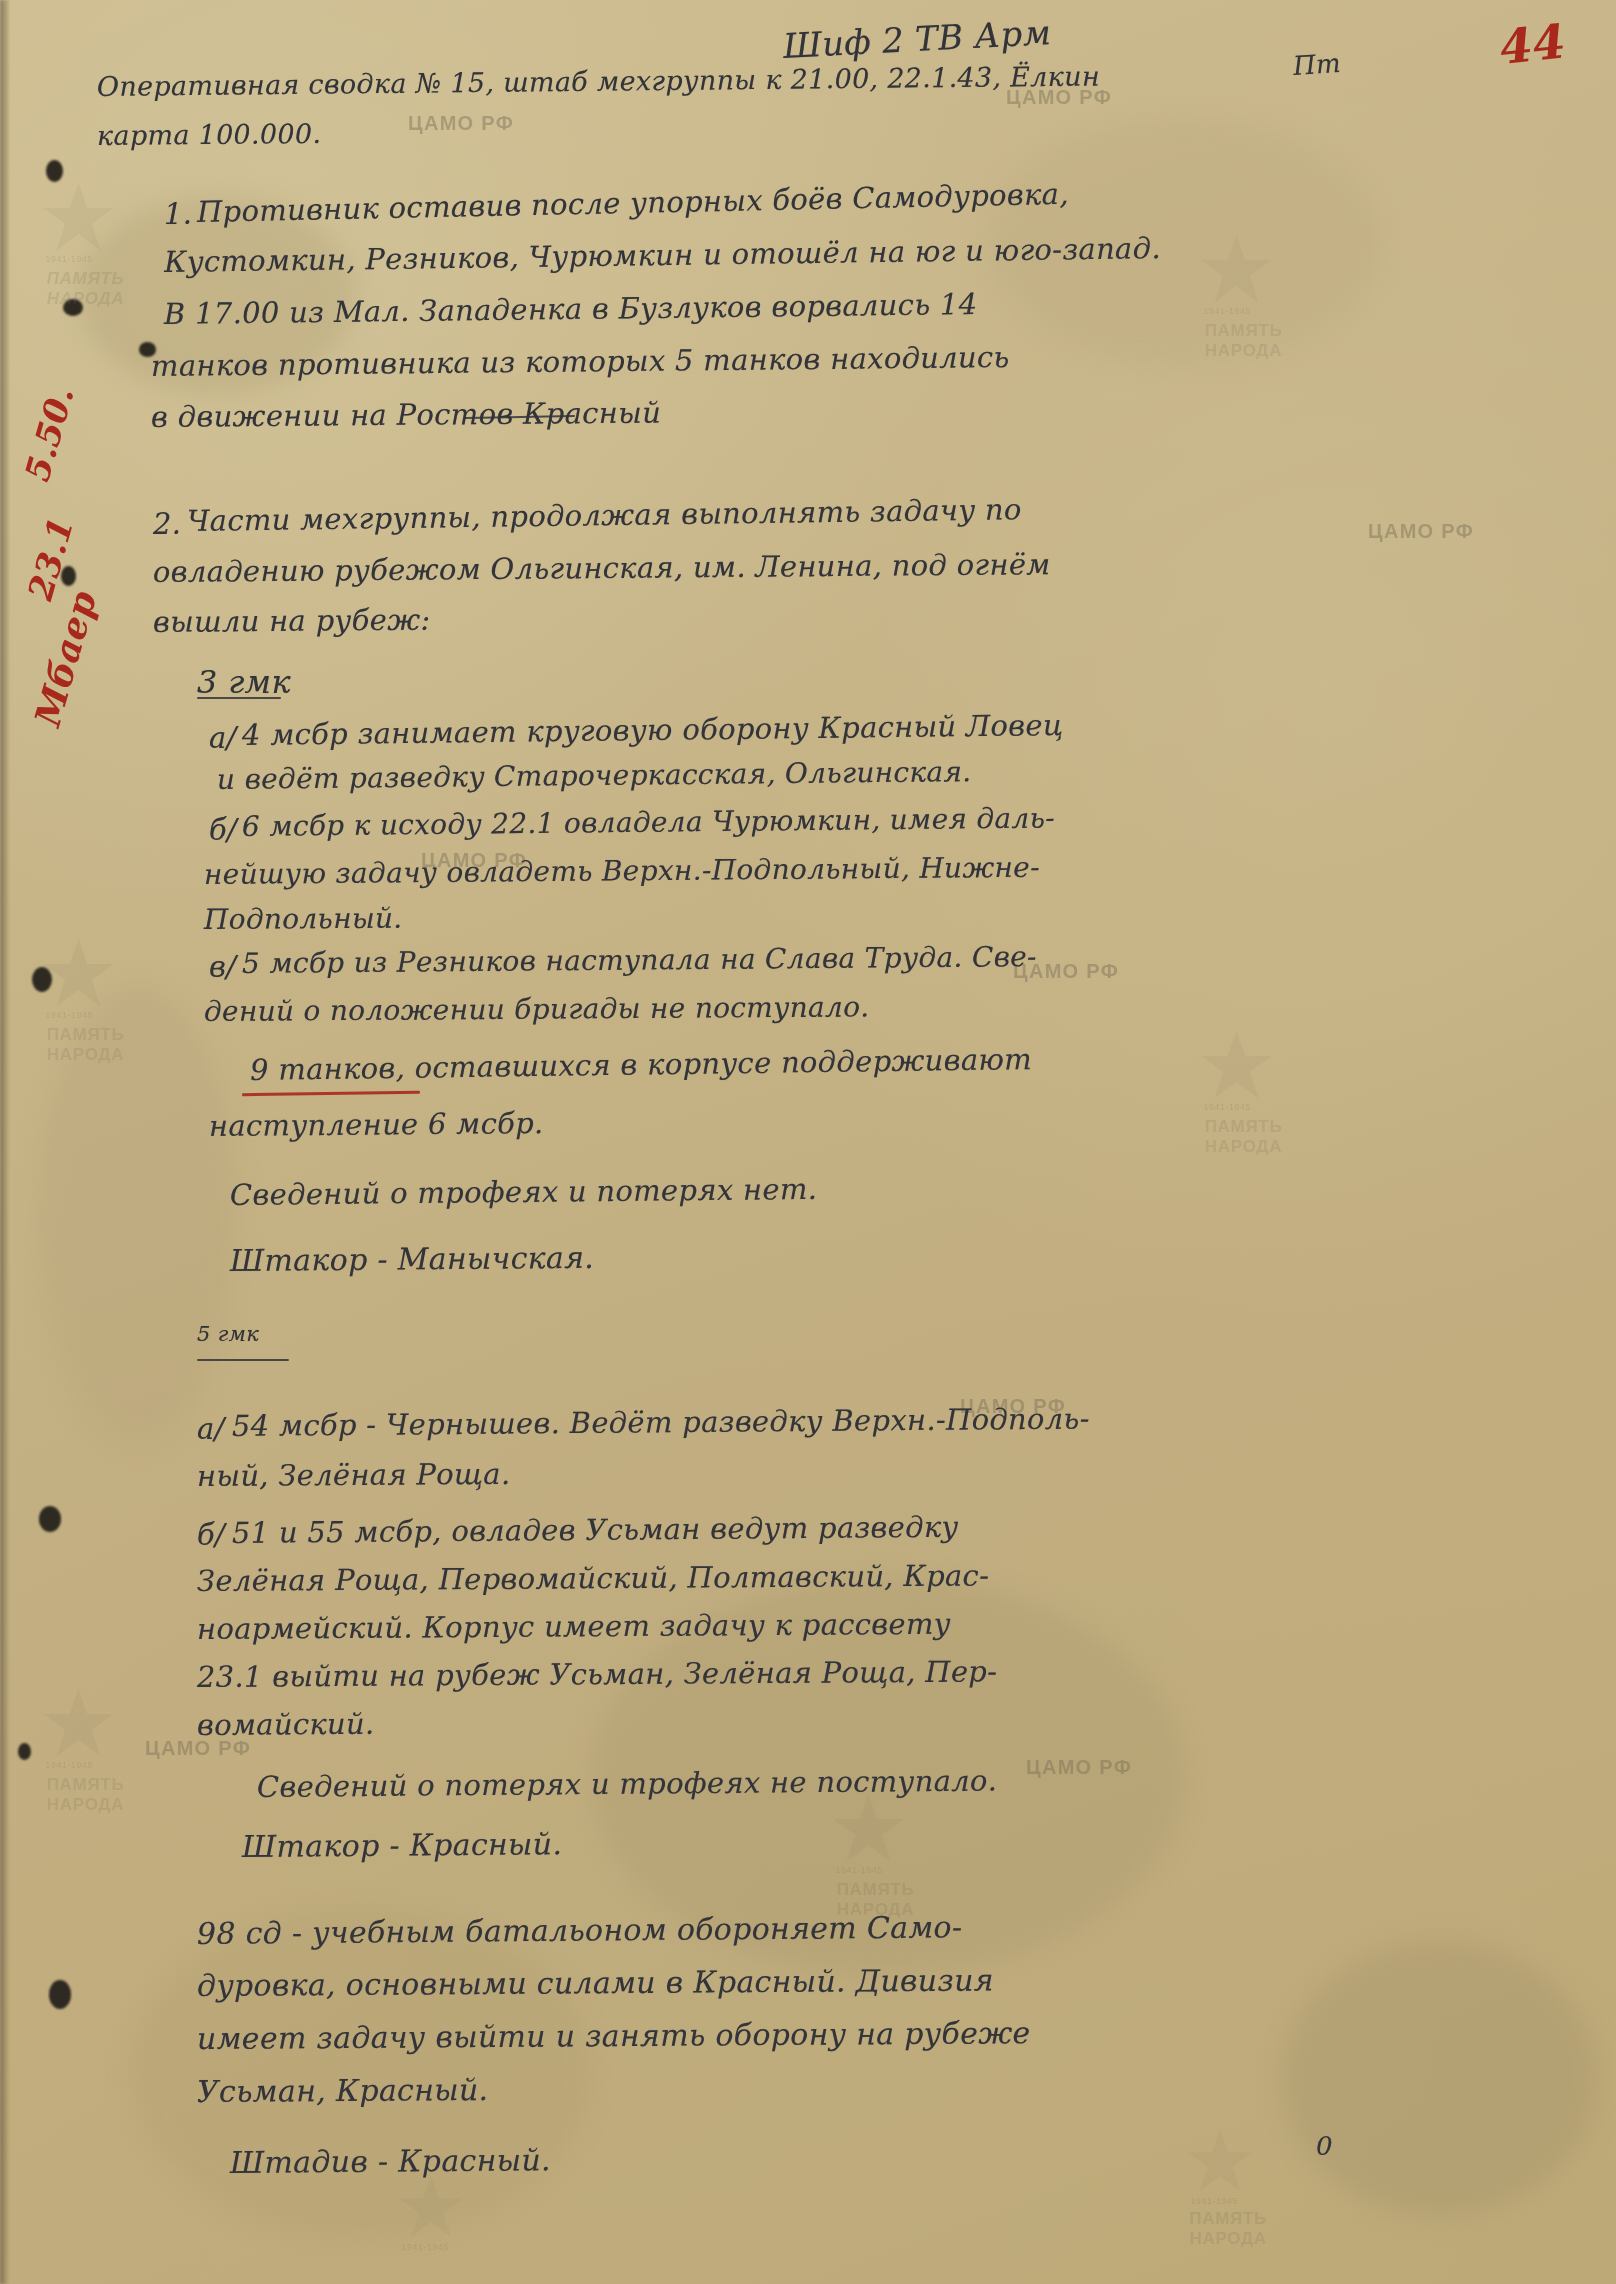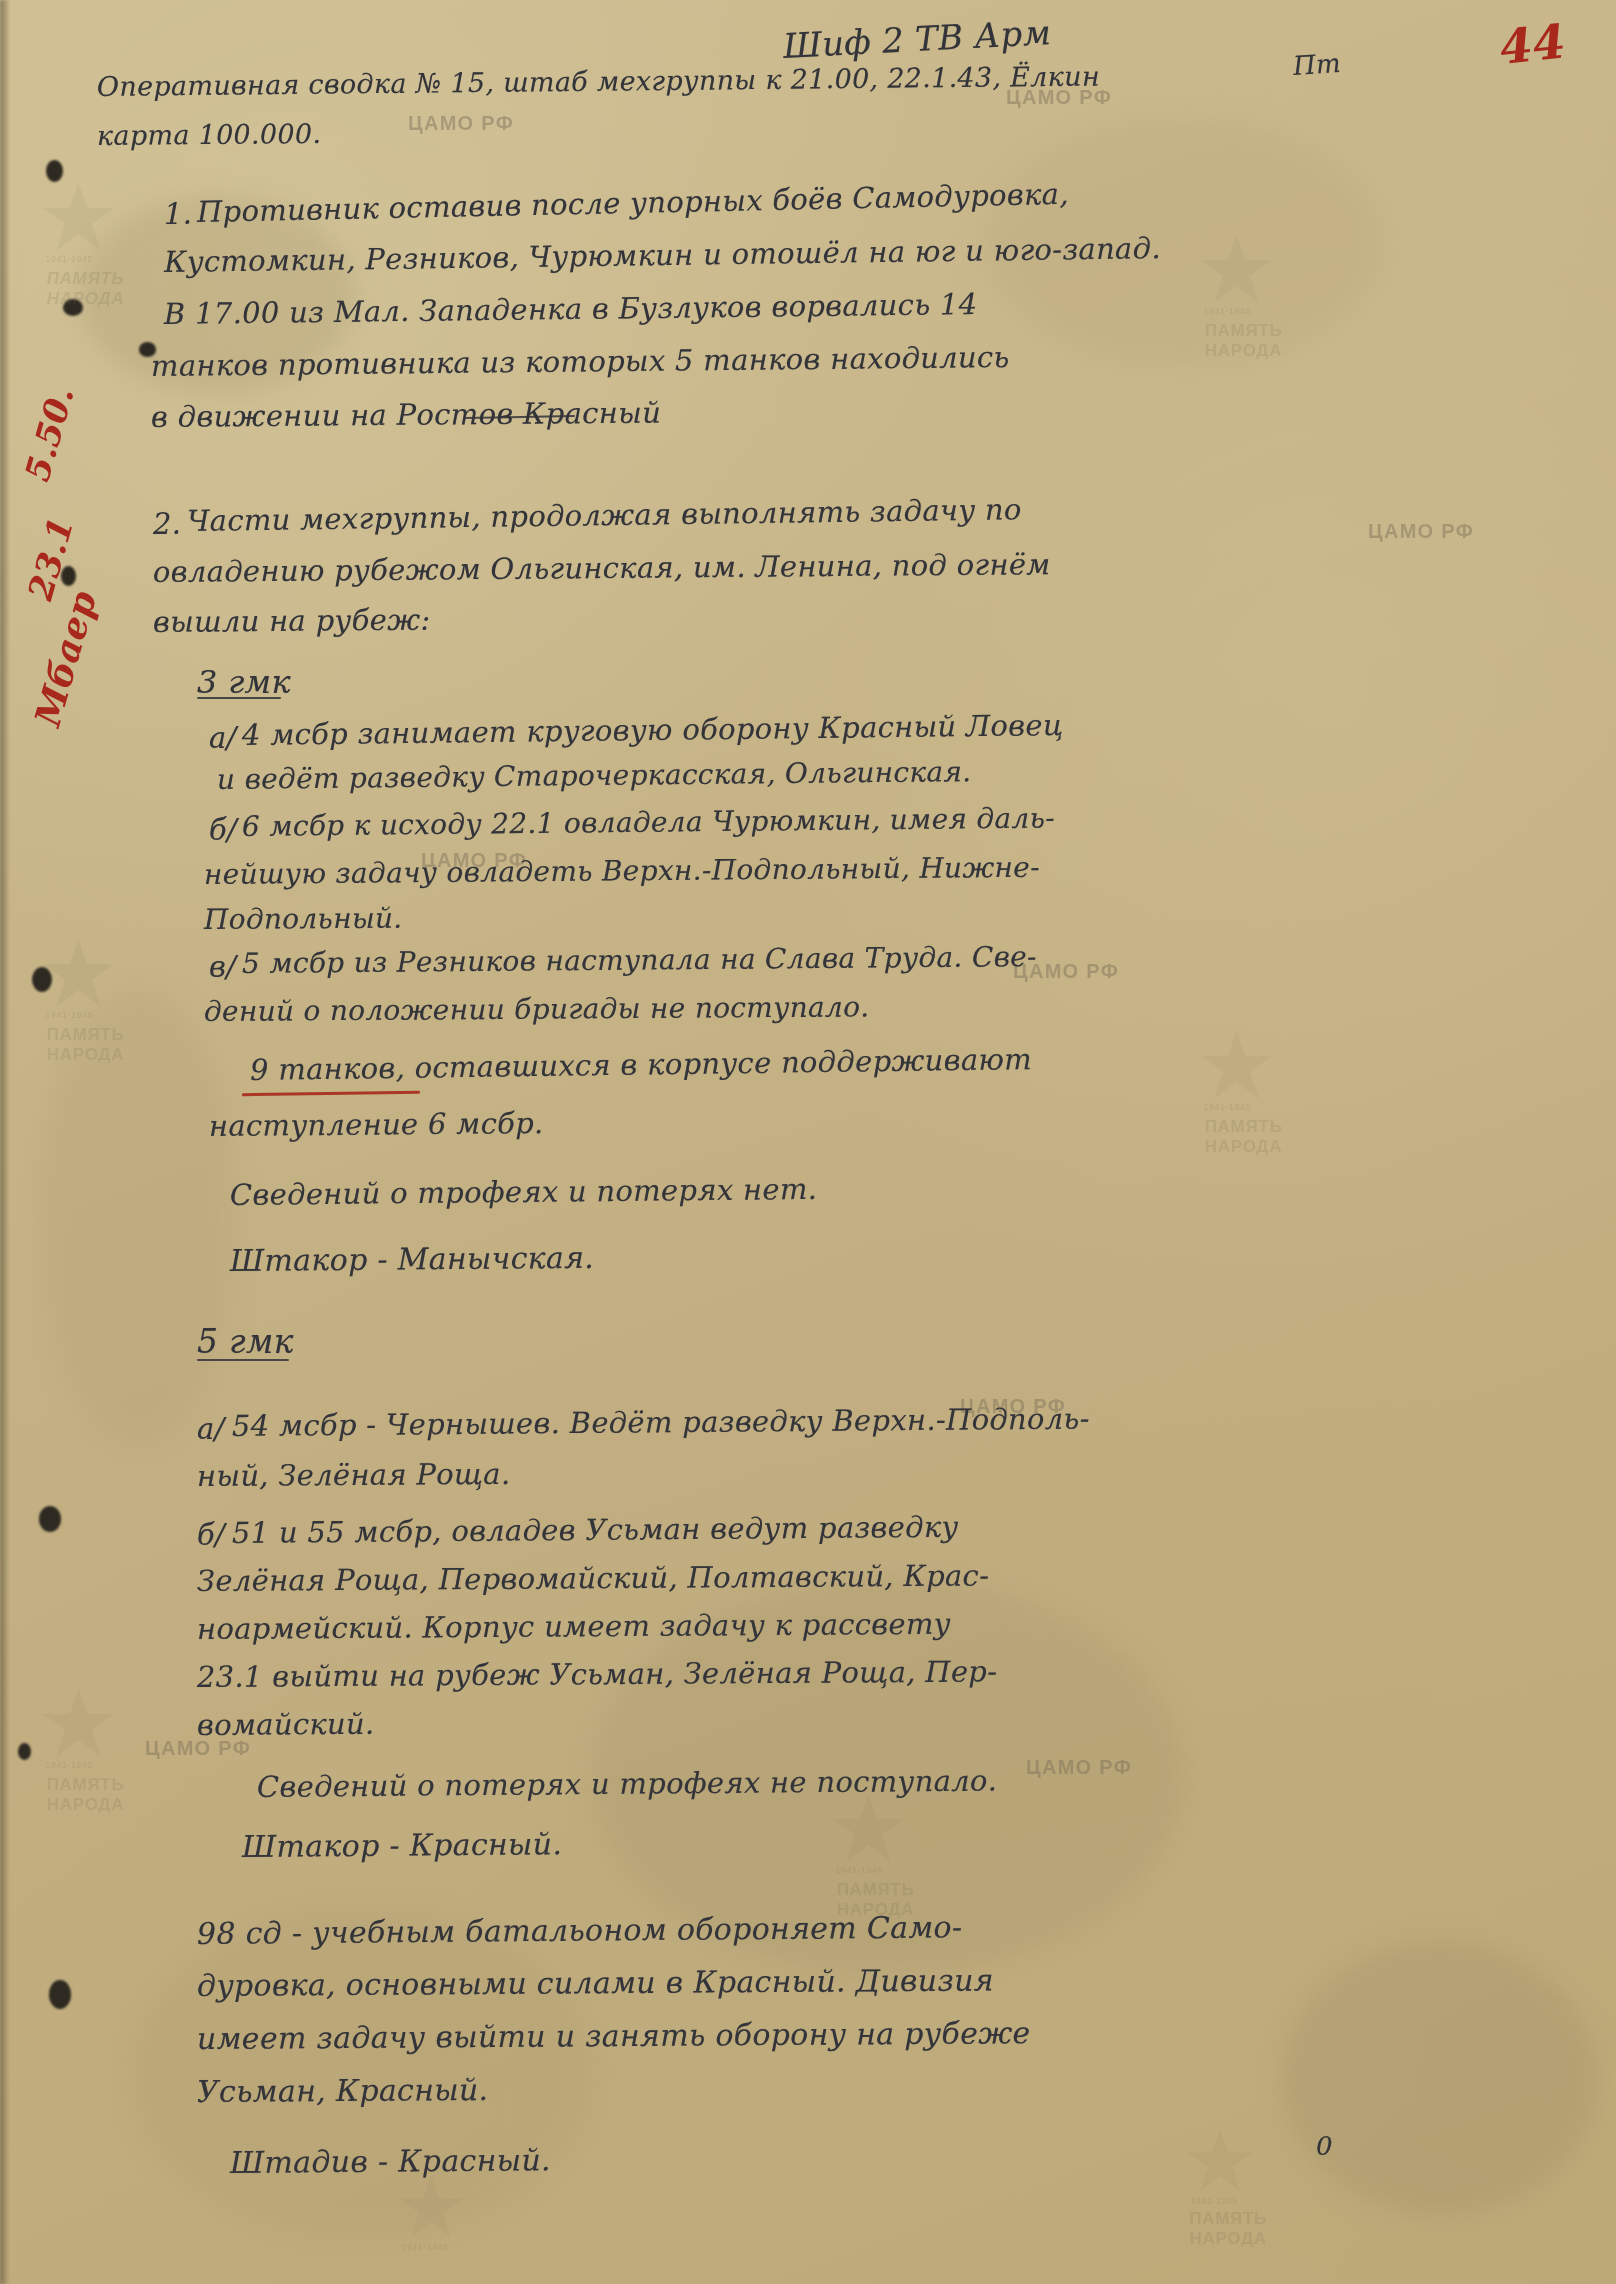--- a/index.html
+++ b/index.html
@@ -278,21 +278,21 @@
   <div class="hw ink" style="left:209px;top:950px;font-size:29px;">в/</div>
   <div class="hw ink" style="left:242px;top:947px;font-size:28px;transform:rotate(-0.5deg);">5 мсбр из Резников наступала на Слава Труда. Све-</div>
   <div class="hw ink" style="left:204px;top:995px;font-size:28px;transform:rotate(-0.4deg);">дений о положении бригады не поступало.</div>
 
   <div class="hw ink" style="left:250px;top:1053px;font-size:29px;transform:rotate(-0.8deg);">9 танков, оставшихся в корпусе поддерживают</div>
   <div class="redline" style="left:242px;top:1092px;width:178px;transform:rotate(-0.8deg);"></div>
   <div class="hw ink" style="left:209px;top:1109px;font-size:29px;transform:rotate(-0.5deg);">наступление 6 мсбр.</div>
   <div class="hw ink" style="left:230px;top:1178px;font-size:29px;transform:rotate(-0.6deg);">Сведений о трофеях и потерях нет.</div>
   <div class="hw ink" style="left:230px;top:1243px;font-size:30px;transform:rotate(-0.5deg);">Штакор - Манычская.</div>
 
-  <div class="hw ink" style="left:197px;top:1322px;font-size:33px;">5 гмк</div>
+  <div class="hw ink" style="left:197px;top:1322px;font-size:21px;">5 гмк</div>
   <div class="strike" style="left:197px;top:1359px;width:92px;height:2px;background:#33343a;"></div>
 
   <div class="hw ink" style="left:197px;top:1412px;font-size:29px;">а/</div>
   <div class="hw ink" style="left:232px;top:1409px;font-size:29px;transform:rotate(-0.5deg);">54 мсбр - Чернышев. Ведёт разведку Верхн.-Подполь-</div>
   <div class="hw ink" style="left:197px;top:1459px;font-size:29px;transform:rotate(-0.4deg);">ный, Зелёная Роща.</div>
 
   <div class="hw ink" style="left:197px;top:1518px;font-size:29px;">б/</div>
   <div class="hw ink" style="left:232px;top:1516px;font-size:29px;transform:rotate(-0.5deg);">51 и 55 мсбр, овладев Усьман ведут разведку</div>
   <div class="hw ink" style="left:197px;top:1564px;font-size:29px;transform:rotate(-0.4deg);">Зелёная Роща, Первомайский, Полтавский, Крас-</div>
   <div class="hw ink" style="left:197px;top:1612px;font-size:29px;transform:rotate(-0.4deg);">ноармейский. Корпус имеет задачу к рассвету</div>

